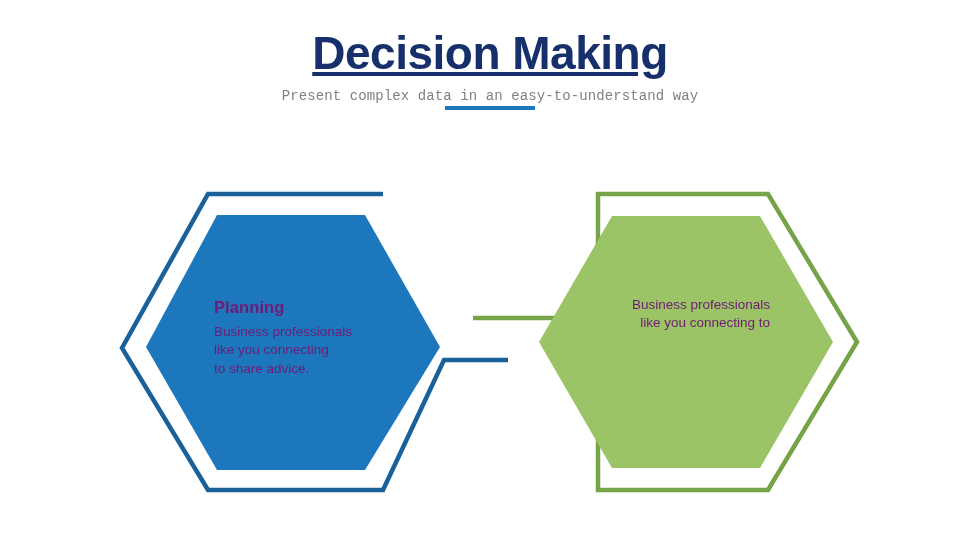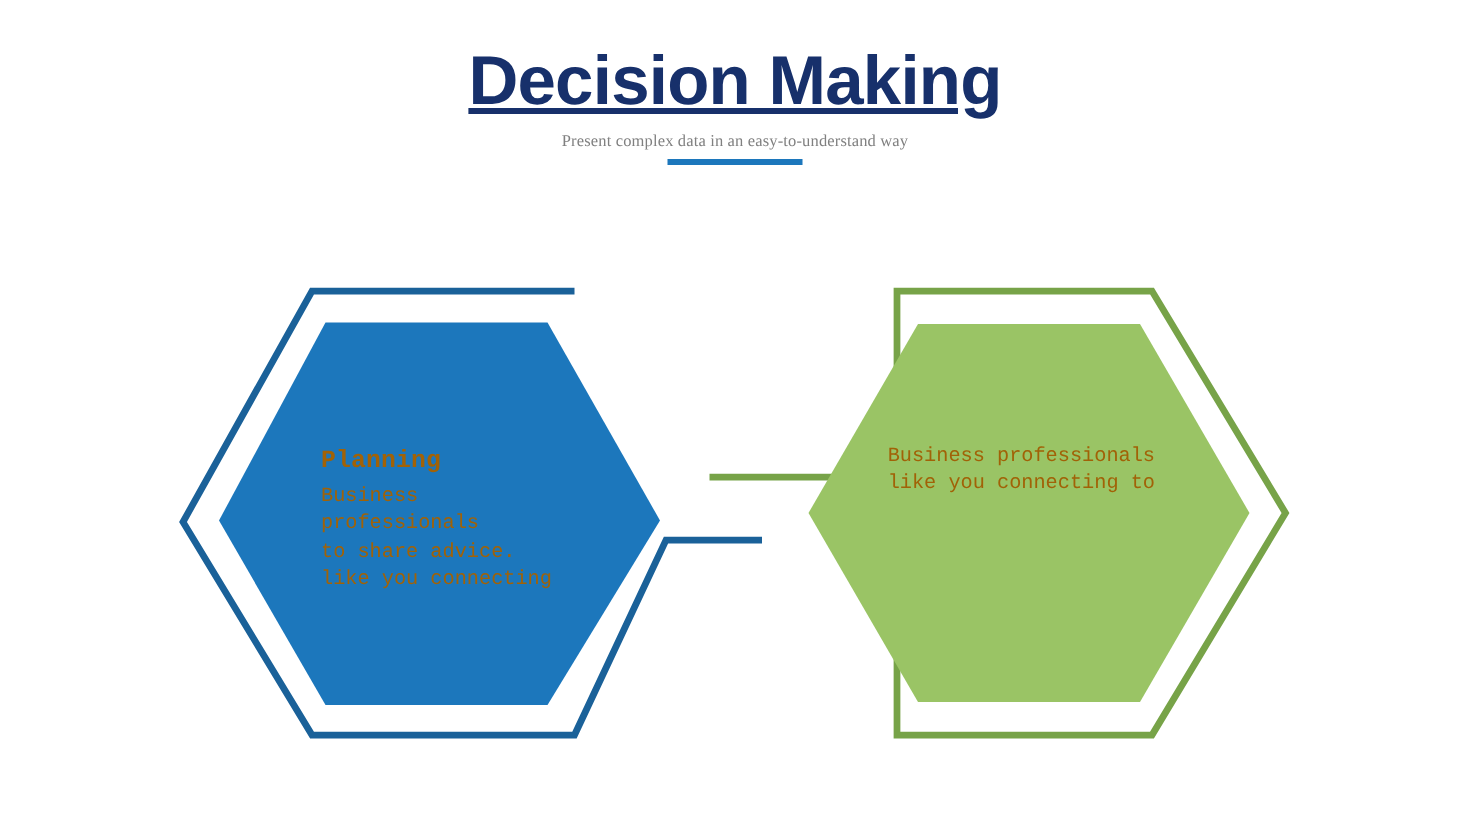--- a/index.html
+++ b/index.html
@@ -35,26 +35,26 @@
     font-size: 46px;
     font-weight: bold;
     color: #17306b;
     letter-spacing: -0.5px;
     line-height: 1.0;
     margin: 0;
     font-family: "Liberation Sans", sans-serif;
     text-decoration: underline;
   }
   #subtitle {
-    font-size: 11px;
+    font-size: 14px;
     color: #808080;
     margin: 0;
     padding-top: 12px;
     letter-spacing: 0.1px;
-    font-family: Liberation Serif, serif;
+    font-family: Liberation Mono, monospace;
   }
   #title-rule {
     position: absolute;
     left: 445px;
     top: 106px;
     width: 90px;
     height: 4px;
     background: #1c77bc;
   }
 
@@ -68,22 +68,21 @@
   }
   #diagram svg {
     display: block;
     width: 980px;
     height: 551px;
   }
 
   
   .hex-text {
     position: absolute;
-    color: #a16207;
-    font-family: Liberation Mono, monospace;
+    color: #701a75;
   }
   .hex-heading {
     font-size: 16.5px;
     font-weight: bold;
     margin: 0 0 7px 0;
     line-height: 1.1;
     letter-spacing: 0.1px;
   }
   .hex-body {
     font-size: 13.5px;
@@ -133,22 +132,22 @@
 
       <g>
         <polygon points="612,216 760,216 833,342 760,468 612,468 539,342" fill="#9ac465"></polygon>
       </g>
     </svg>
   </div>
 
   <div id="planning-text" class="hex-text">
     <div class="hex-heading">Planning</div>
     <div class="hex-body">Business professionals</div>
+    <div class="hex-body">like you connecting</div>
     <div class="hex-body">to share advice.</div>
-    <div class="hex-body">like you connecting</div>
   </div>
 
   <div id="actuating-text" class="hex-text">
     <div class="hex-body">Business professionals</div>
     <div class="hex-body">like you connecting to</div>
   </div>
 
 </div>
 
 </body></html>

